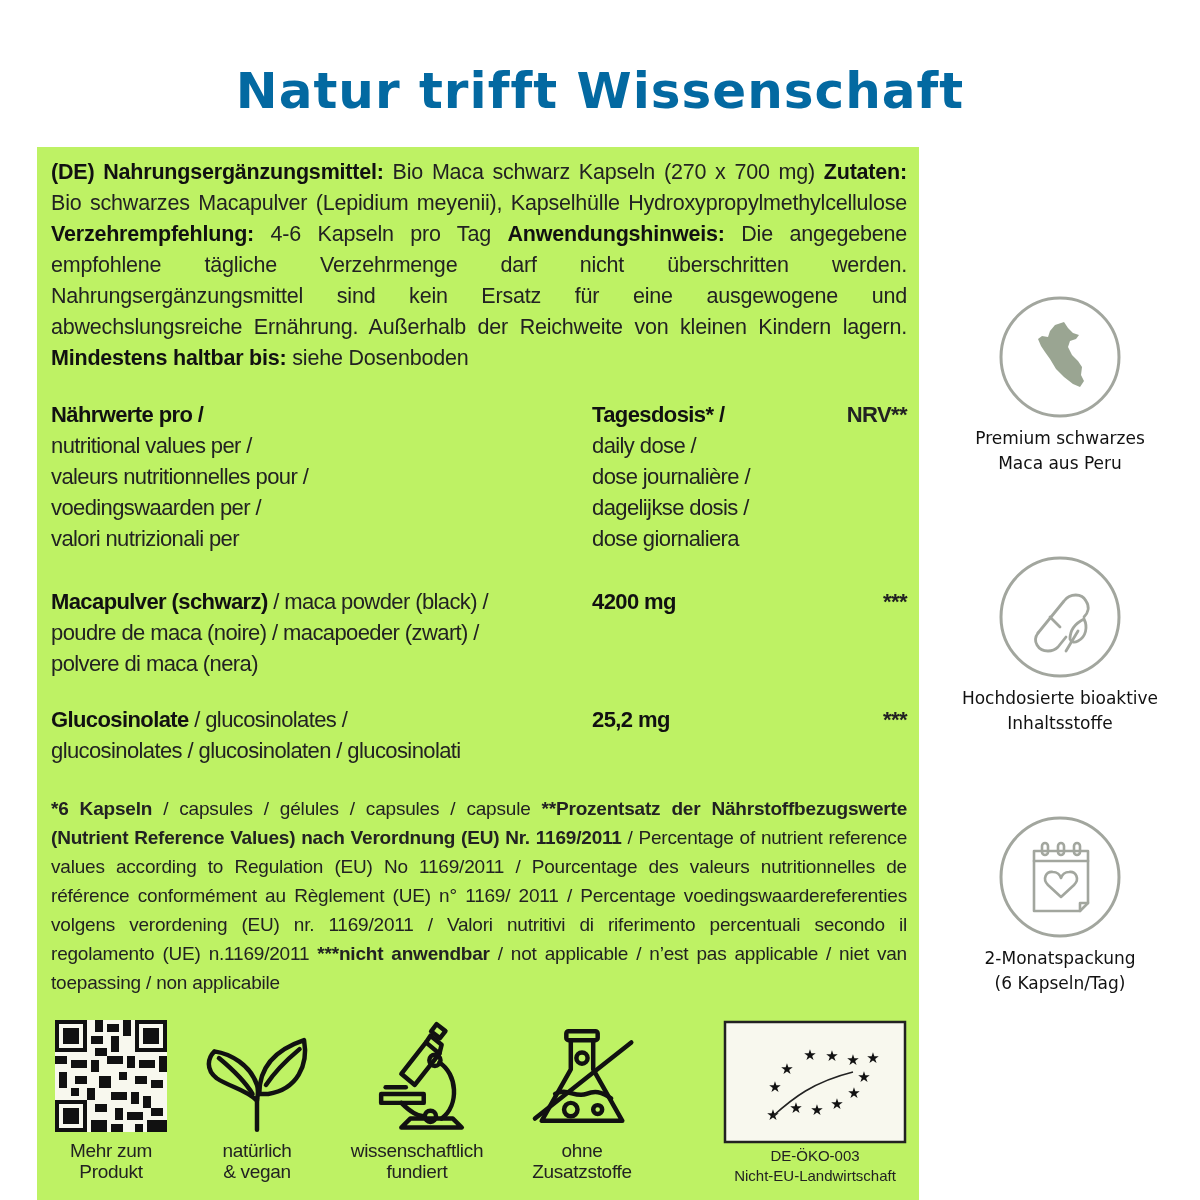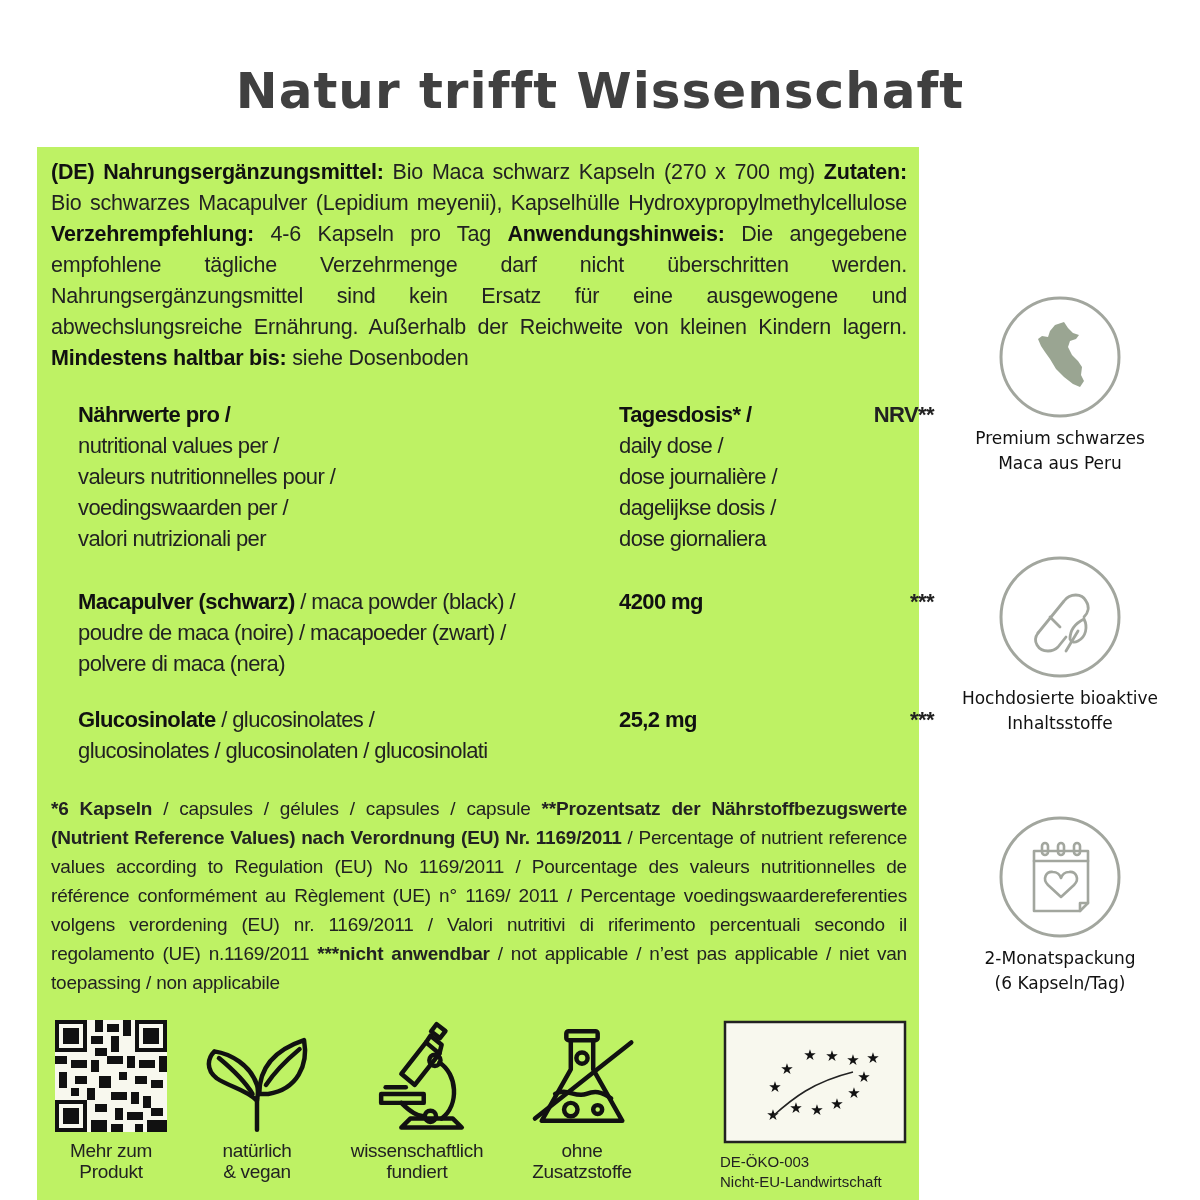--- a/index.html
+++ b/index.html
@@ -2,40 +2,39 @@
 <html><head>
   <meta charset="utf-8">
   <style>
     * { box-sizing: border-box; margin: 0; padding: 0; }
     html, body { width: 1200px; height: 1200px; background: #ffffff; overflow: hidden; }
     body { position: relative; font-family: "Liberation Sans", sans-serif; color: #1c1c1c; }
 
     .headline {
       position: absolute; left: 0; top: 62px; width: 1200px; text-align: center;
       font-family: "DejaVu Sans", sans-serif; font-weight: bold; font-size: 50px;
-      letter-spacing: 1px; color: #404040;
+      letter-spacing: 1px; color: #0369a1;
     }
 
     .panel {
       position: absolute; left: 37px; top: 147px; width: 882px; height: 1053px;
       background: #bef264;
     }
 
     .label-text {
       position: absolute; left: 14px; top: 10px; width: 856px;
       font-family: "Liberation Sans", sans-serif; font-size: 21.5px; line-height: 31px;
       text-align: justify; color: #222; letter-spacing: -0.2px;
     }
     .label-text b { color: #111; }
 
     .nutri {
       position: absolute; left: 14px; top: 252px; width: 856px;
       font-family: "Liberation Sans", sans-serif; font-size: 22px; line-height: 31px; color: #222;
       letter-spacing: -0.6px;
-      margin-left: 27px;
     }
     .nrow { position: relative; }
     .ncol-1 { width: 540px; }
     .ncol-2 { position: absolute; left: 541px; top: 0; width: 220px; }
     .ncol-3 { position: absolute; right: 0; top: 0; text-align: right; font-weight: bold; }
     .nutri b { color: #111; }
     .line { display: block; }
 
     .foot {
       position: absolute; left: 14px; top: 647px; width: 856px;
@@ -47,21 +46,21 @@
       position: absolute; left: 0; top: 873px; width: 882px; height: 180px;
     }
     .badge { position: absolute; top: 0; text-align: center; }
     .badge svg { display: block; margin: 0 auto; }
     .badge-label {
       font-family: "Liberation Sans", sans-serif; font-size: 19px; line-height: 21px;
       color: #222; margin-top: 8px; letter-spacing: -0.3px;
     }
     .eu-label {
       font-family: "Liberation Sans", sans-serif; font-size: 15px; line-height: 20px;
-      color: #222; margin-top: 8px; text-align: left;
+      color: #222; margin-top: 2px; text-align: center;
     }
 
     .feature { position: absolute; left: 940px; width: 240px; text-align: center; }
     .feature svg { display: block; margin: 0 auto; }
     .feature-label {
       font-family: "DejaVu Sans", sans-serif; font-size: 17px; line-height: 25px; color: #111;
       margin-top: 7px;
     }
   </style>
 </head>

